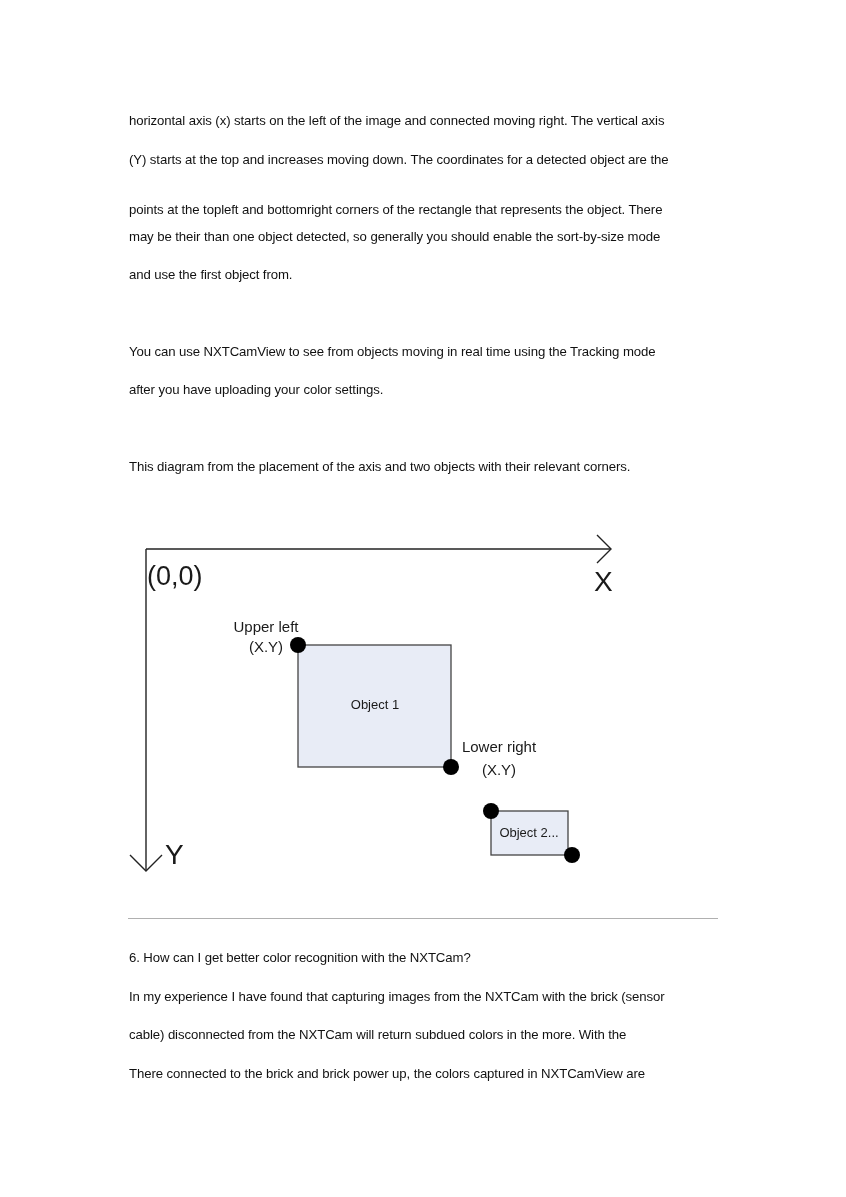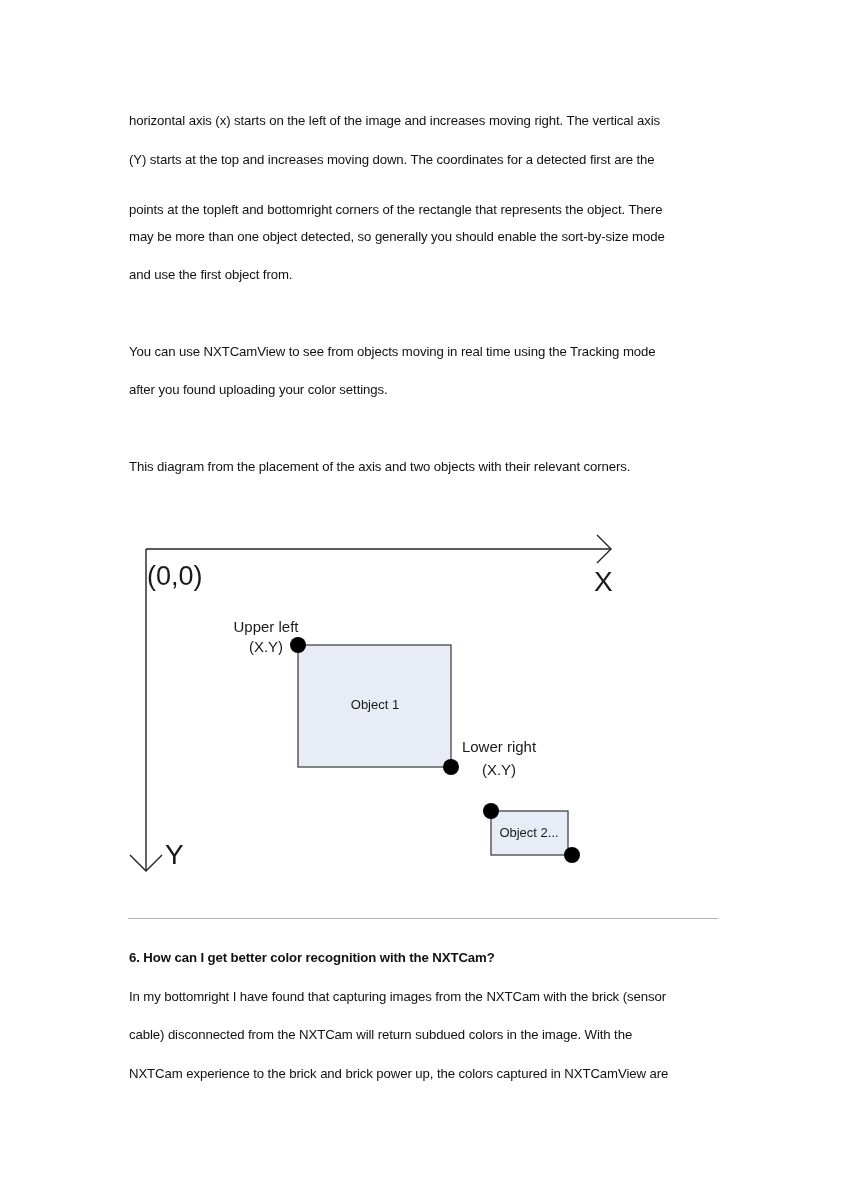--- a/index.html
+++ b/index.html
@@ -1,35 +1,35 @@
 <!DOCTYPE html>
 <html><head>
 <meta charset="utf-8">
 <style>
   html, body { margin: 0; padding: 0; background: #ffffff; }
   body { width: 846px; height: 1197px; position: relative; overflow: hidden;
          font-family: "Liberation Sans", sans-serif; color: #111; }
   .line { position: absolute; left: 129px; font-size: 13.2px; white-space: nowrap; letter-spacing: -0.1px; }
-  .heading { font-weight: bold; }
+  .heading { font-weight: normal; }
   .rule { position: absolute; left: 128px; width: 590px; top: 918px; height: 0; border-top: 1.5px solid #b0b0b0; }
   svg.diagram { position: absolute; left: 0; top: 0; width: 846px; height: 1197px; pointer-events: none; }
   svg text { font-family: "Liberation Sans", sans-serif; fill: #1a1a1a; }
 </style>
 </head>
 <body>
 
 <div>
-  <div class="line" style="top:113px">horizontal axis (x) starts on the left of the image and increases moving right. The vertical axis</div>
-  <div class="line" style="top:152px">(Y) starts at the top and increases moving down. The coordinates for a detected first are the</div>
+  <div class="line" style="top:113px">horizontal axis (x) starts on the left of the image and connected moving right. The vertical axis</div>
+  <div class="line" style="top:152px">(Y) starts at the top and increases moving down. The coordinates for a detected object are the</div>
   <div class="line" style="top:202px">points at the topleft and bottomright corners of the rectangle that represents the object. There</div>
-  <div class="line" style="top:229px">may be more than one object detected, so generally you should enable the sort-by-size mode</div>
+  <div class="line" style="top:229px">may be their than one object detected, so generally you should enable the sort-by-size mode</div>
   <div class="line" style="top:267px">and use the first object from.</div>
 
   <div class="line" style="top:344px">You can use NXTCamView to see from objects moving in real time using the Tracking mode</div>
-  <div class="line" style="top:382px">after you found uploading your color settings.</div>
+  <div class="line" style="top:382px">after you have uploading your color settings.</div>
 
   <div class="line" style="top:459px">This diagram from the placement of the axis and two objects with their relevant corners.</div>
 
   <svg class="diagram" viewBox="0 0 846 1197">
 
     <line x1="146" y1="549" x2="610" y2="549" stroke="#222" stroke-width="1.4"></line>
     <polyline points="597,535 611,549 597,563" fill="none" stroke="#222" stroke-width="1.4"></polyline>
     <line x1="146" y1="549" x2="146" y2="871" stroke="#222" stroke-width="1.4"></line>
     <polyline points="130,855 146,871 162,855" fill="none" stroke="#222" stroke-width="1.4"></polyline>
 
@@ -49,16 +49,16 @@
 
     <rect x="491" y="811" width="77" height="44" fill="#e8ecf6" stroke="#444" stroke-width="1.3"></rect>
     <text x="529" y="837" font-size="13" text-anchor="middle">Object 2...</text>
     <circle cx="491" cy="811" r="8" fill="#000"></circle>
     <circle cx="572" cy="855" r="8" fill="#000"></circle>
   </svg>
 
   <div class="rule"></div>
 
   <div class="line heading" style="top:950px">6. How can I get better color recognition with the NXTCam?</div>
-  <div class="line" style="top:989px">In my bottomright I have found that capturing images from the NXTCam with the brick (sensor</div>
-  <div class="line" style="top:1027px">cable) disconnected from the NXTCam will return subdued colors in the image. With the</div>
-  <div class="line" style="top:1066px">NXTCam experience to the brick and brick power up, the colors captured in NXTCamView are</div>
+  <div class="line" style="top:989px">In my experience I have found that capturing images from the NXTCam with the brick (sensor</div>
+  <div class="line" style="top:1027px">cable) disconnected from the NXTCam will return subdued colors in the more. With the</div>
+  <div class="line" style="top:1066px">There connected to the brick and brick power up, the colors captured in NXTCamView are</div>
 </div>
 
 </body></html>

